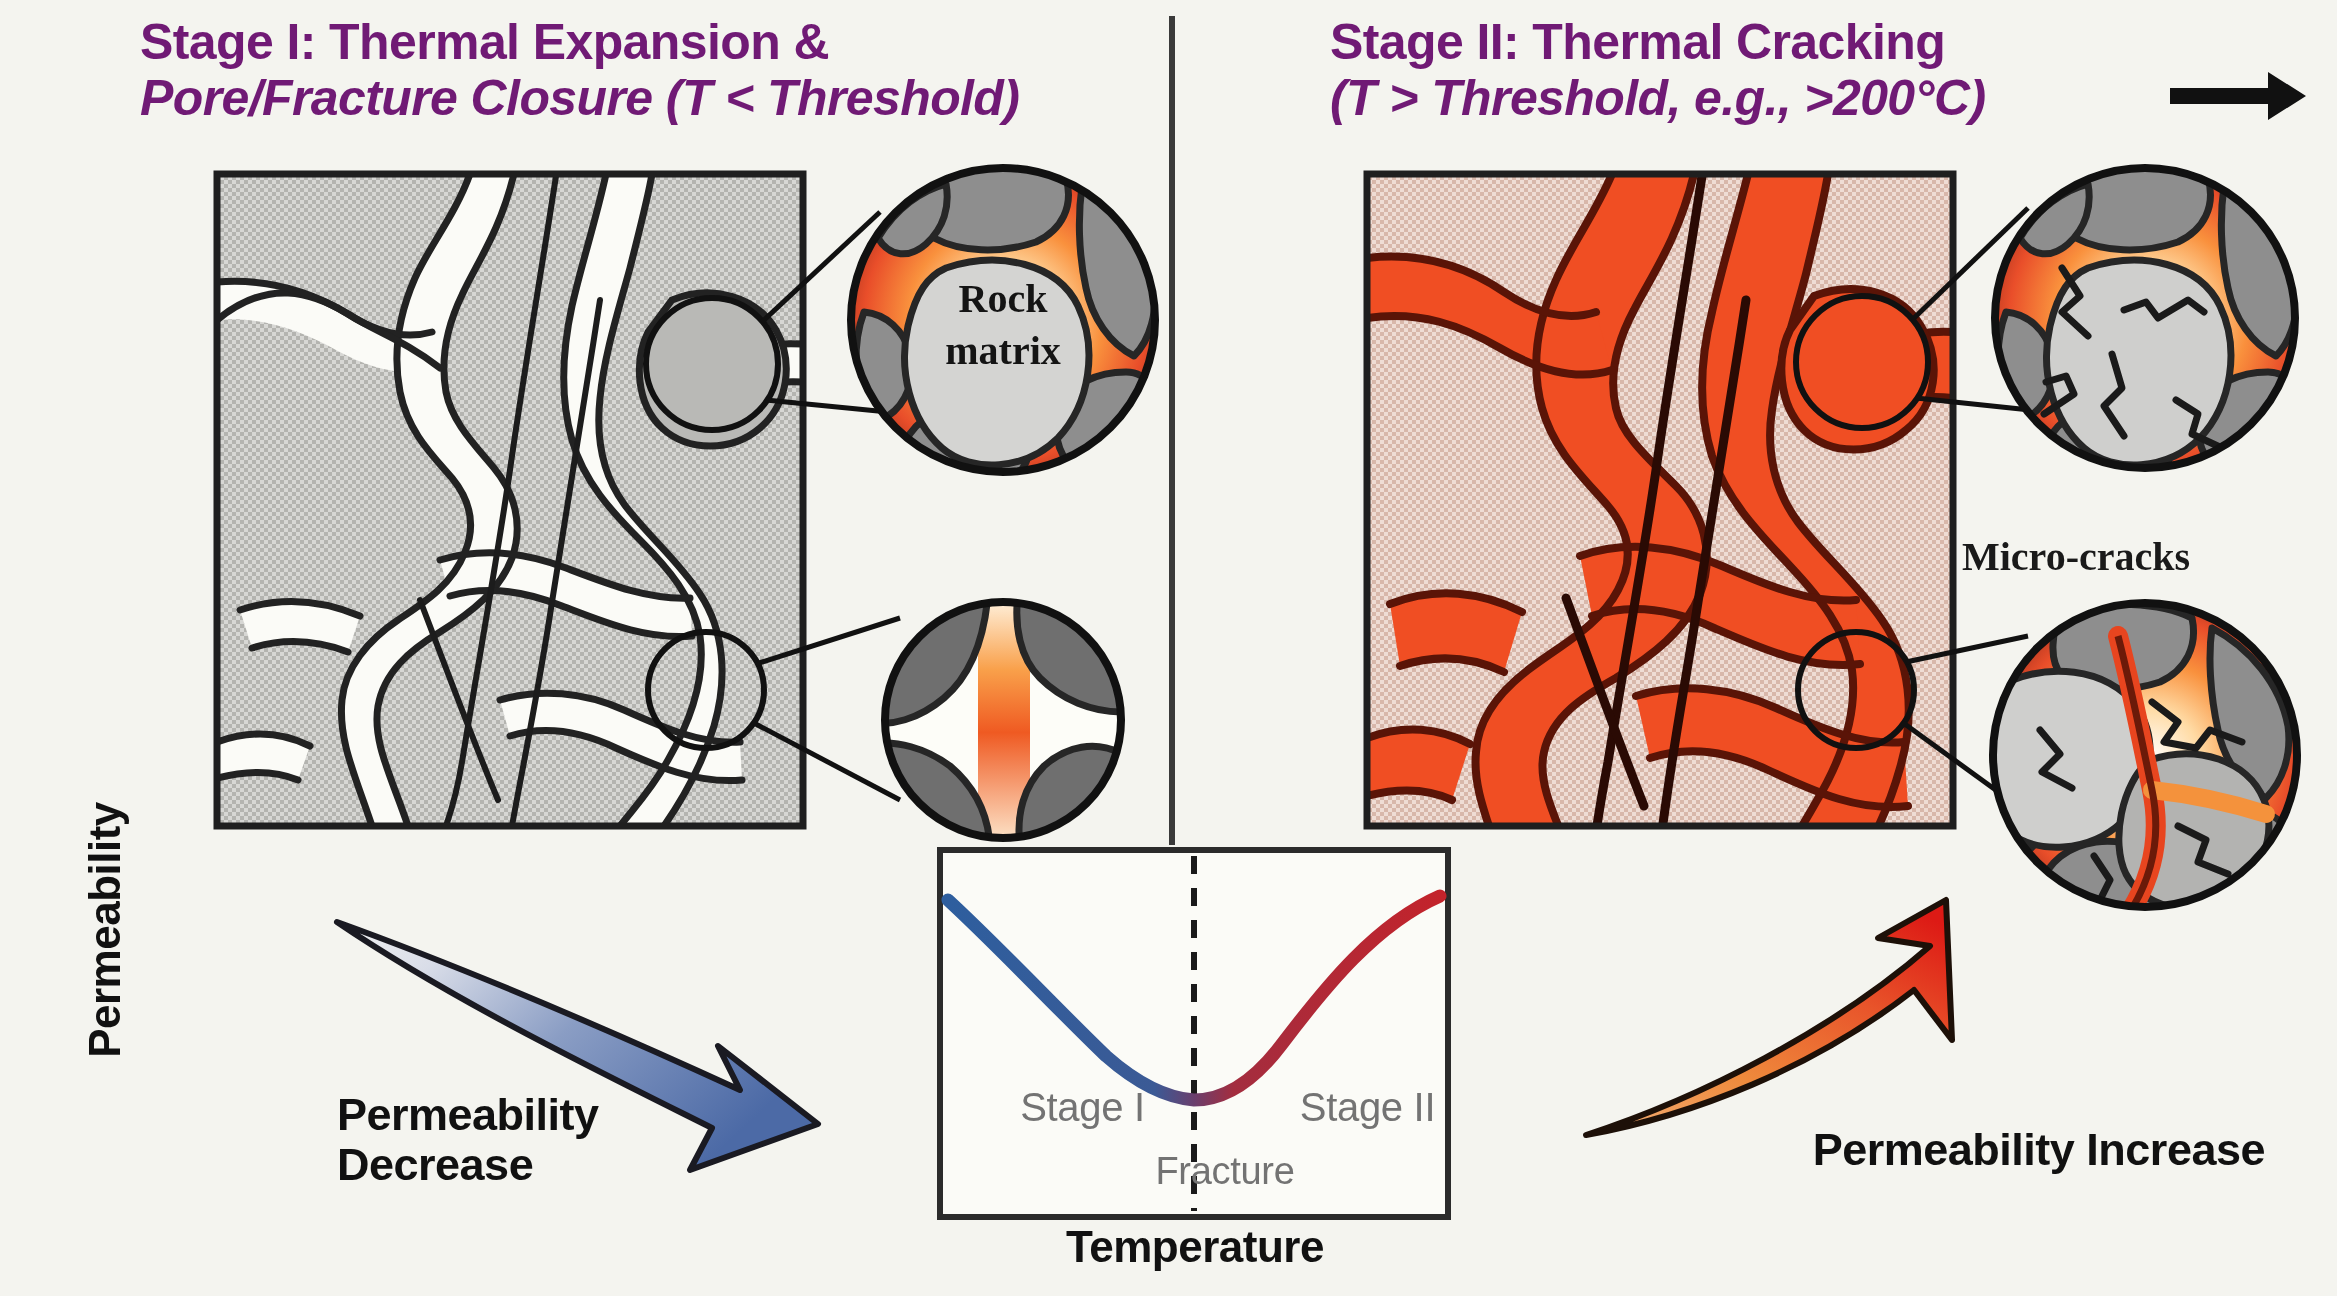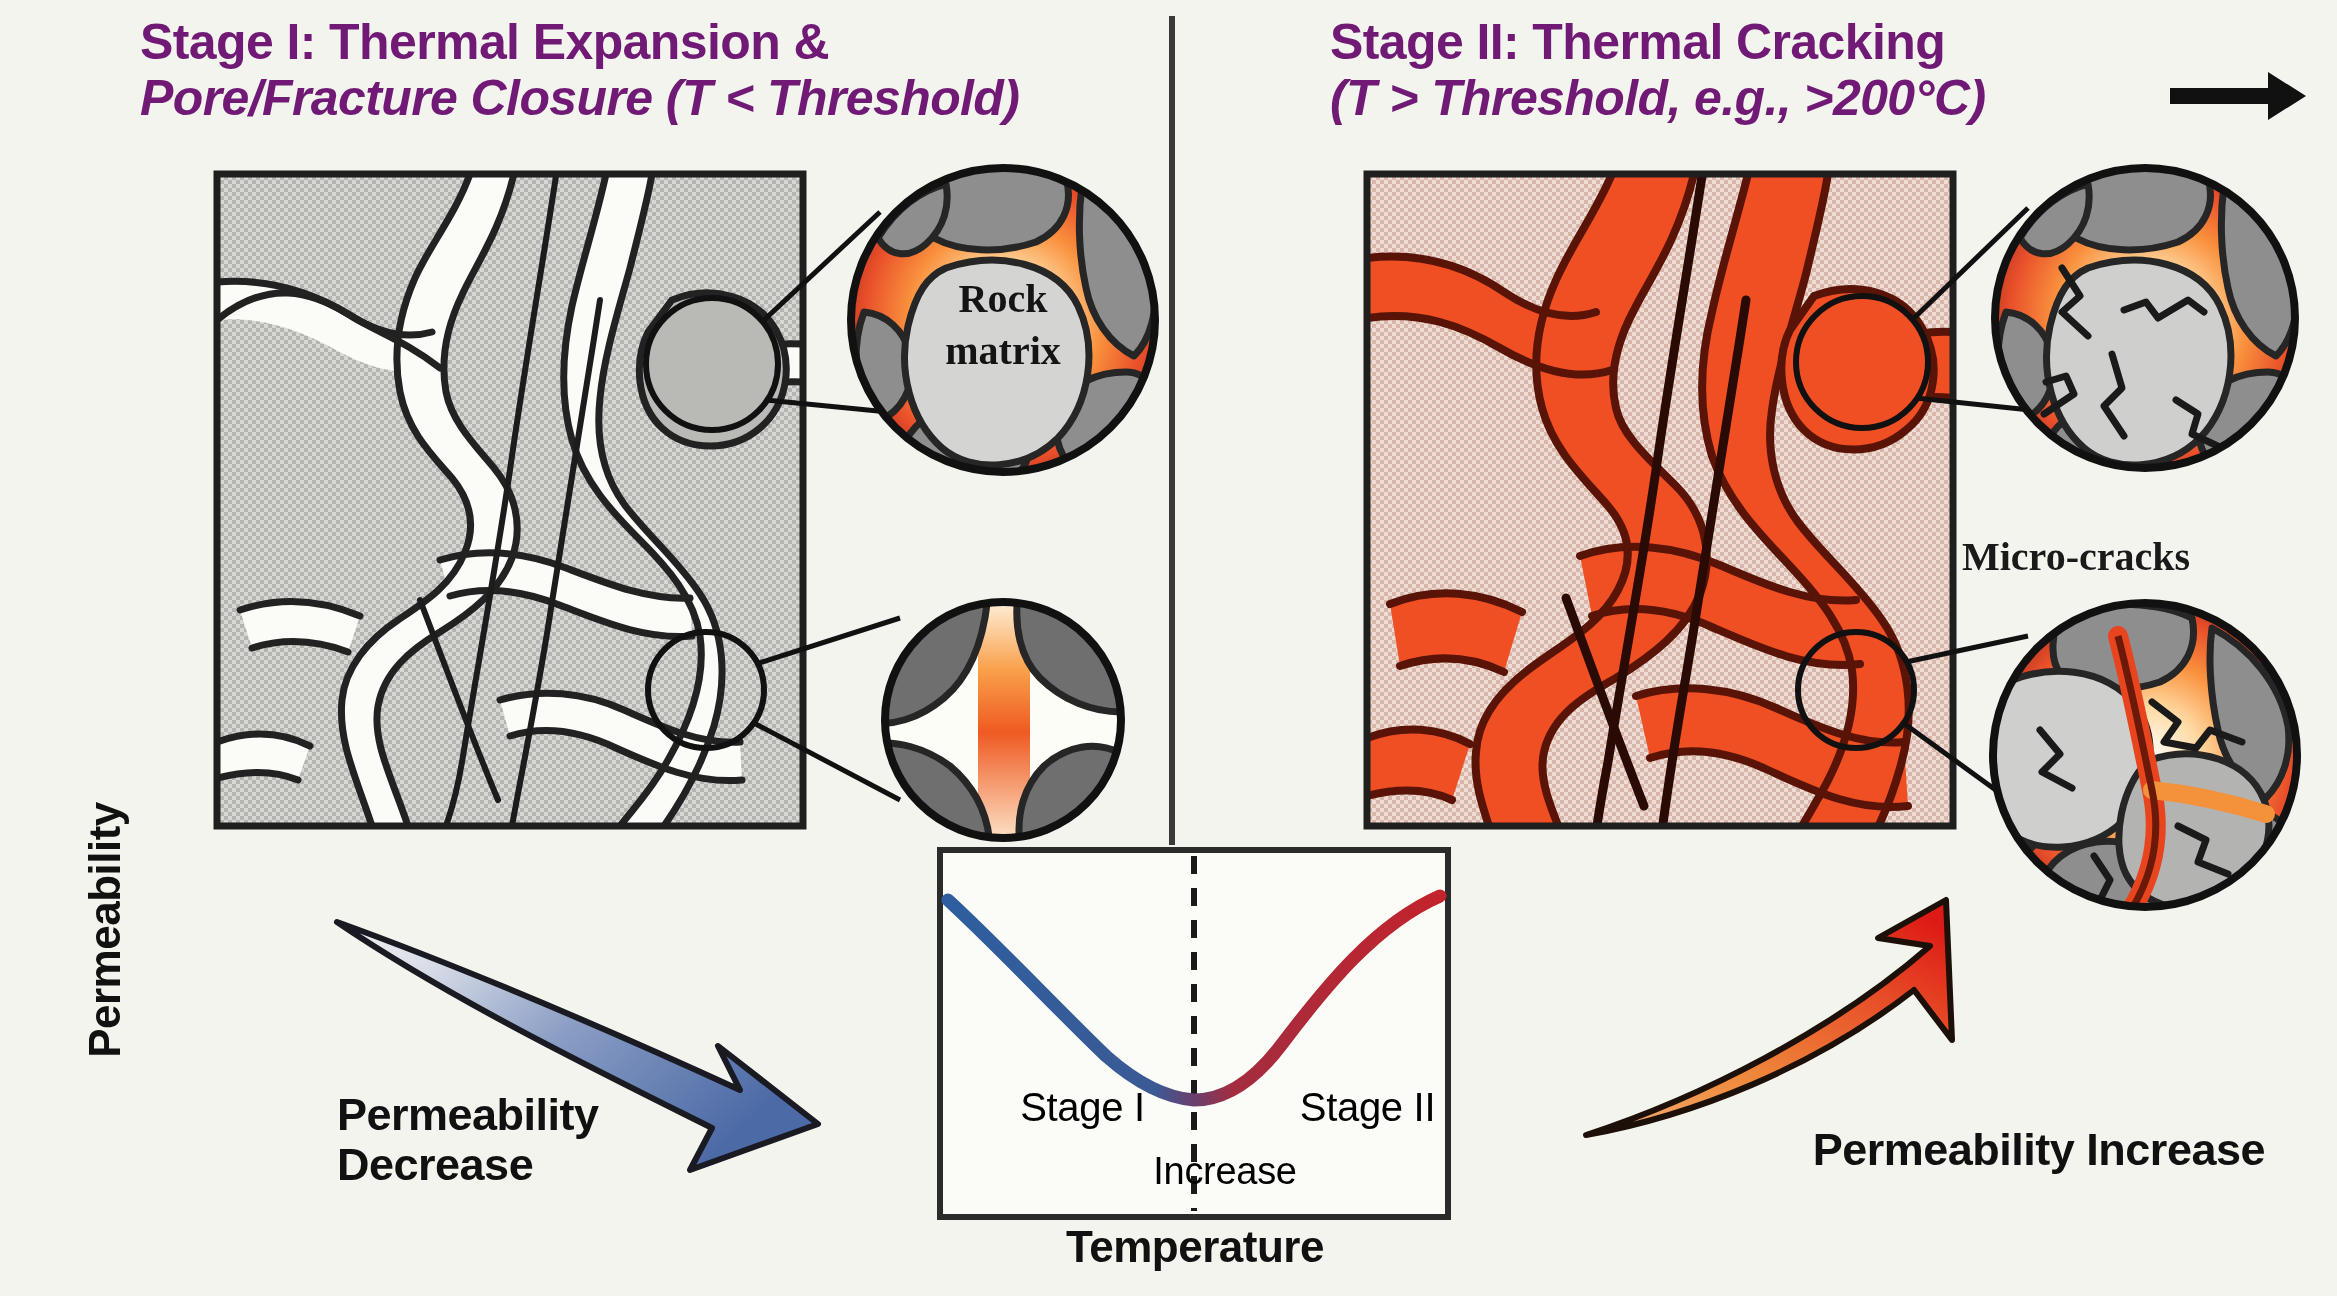--- a/index.html
+++ b/index.html
@@ -58,21 +58,21 @@
     left:-60px;top:905px;width:330px;
     text-align:center;
     transform:rotate(-90deg);
     transform-origin:50% 50%;
   }
   #xlabel-temp{left:940px;top:1222px;width:510px;text-align:center;}
 
   .chart-ann{
     position:absolute;
     font-family:"Liberation Sans", sans-serif;
-    color:#000000;
+    color:#737373;
     font-size:40px;
     letter-spacing:-0.3px;
   }
   #ann-stage1{left:975px;top:1085px;width:215px;text-align:center;}
   #ann-stage2{left:1255px;top:1085px;width:225px;text-align:center;}
   #ann-threshold{left:1080px;top:1150px;width:290px;text-align:center;font-size:38px;}
 </style>
 </head>
 <body>
 
@@ -481,15 +481,15 @@
     <span>Decrease</span>
   </div>
 
   <div class="arrow-label" id="perm-inc-label">Permeability Increase</div>
 
   <div class="chart-axis-label" id="ylabel-perm">Permeability</div>
   <div class="chart-axis-label" id="xlabel-temp">Temperature</div>
 
   <div class="chart-ann" id="ann-stage1">Stage I</div>
   <div class="chart-ann" id="ann-stage2">Stage II</div>
-  <div class="chart-ann" id="ann-threshold">Increase</div>
+  <div class="chart-ann" id="ann-threshold">Fracture</div>
 
 </div>
 
 </body></html>

